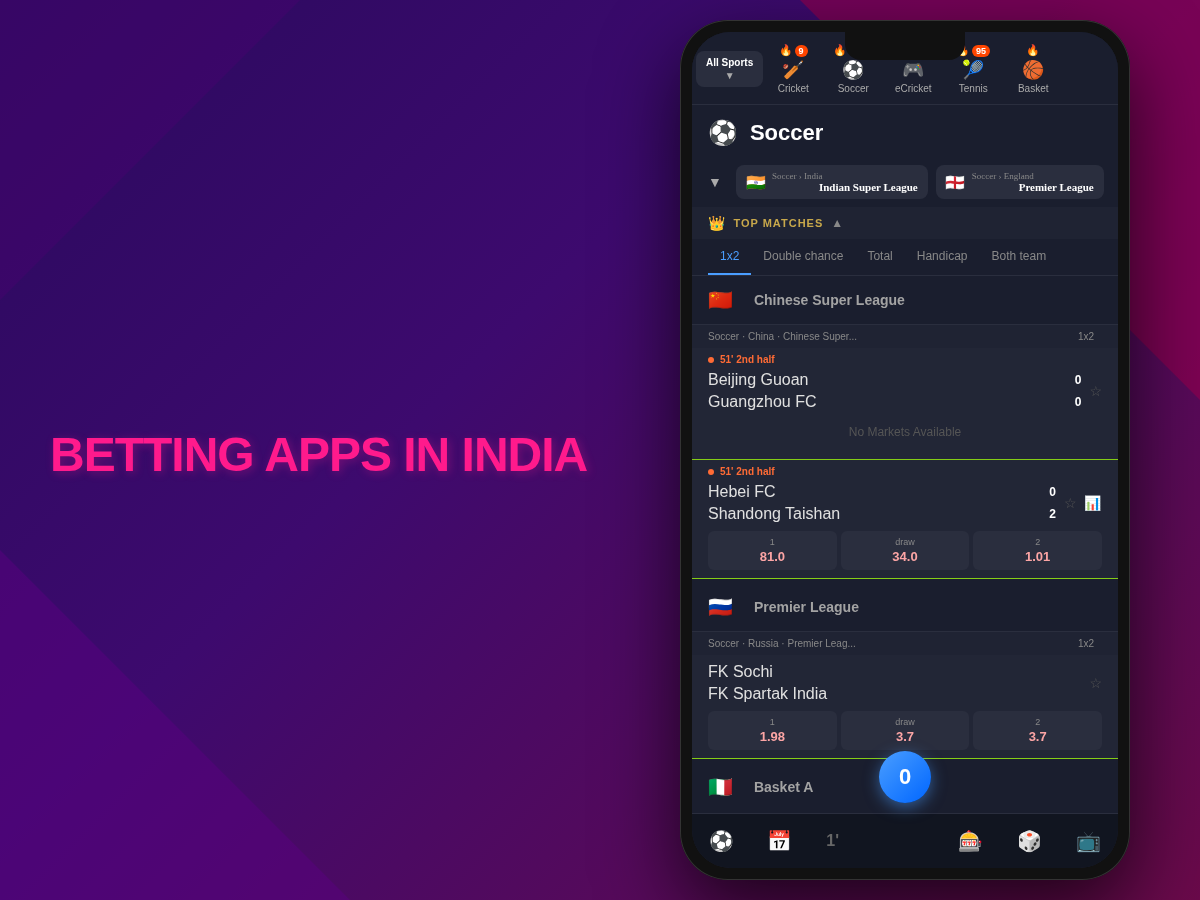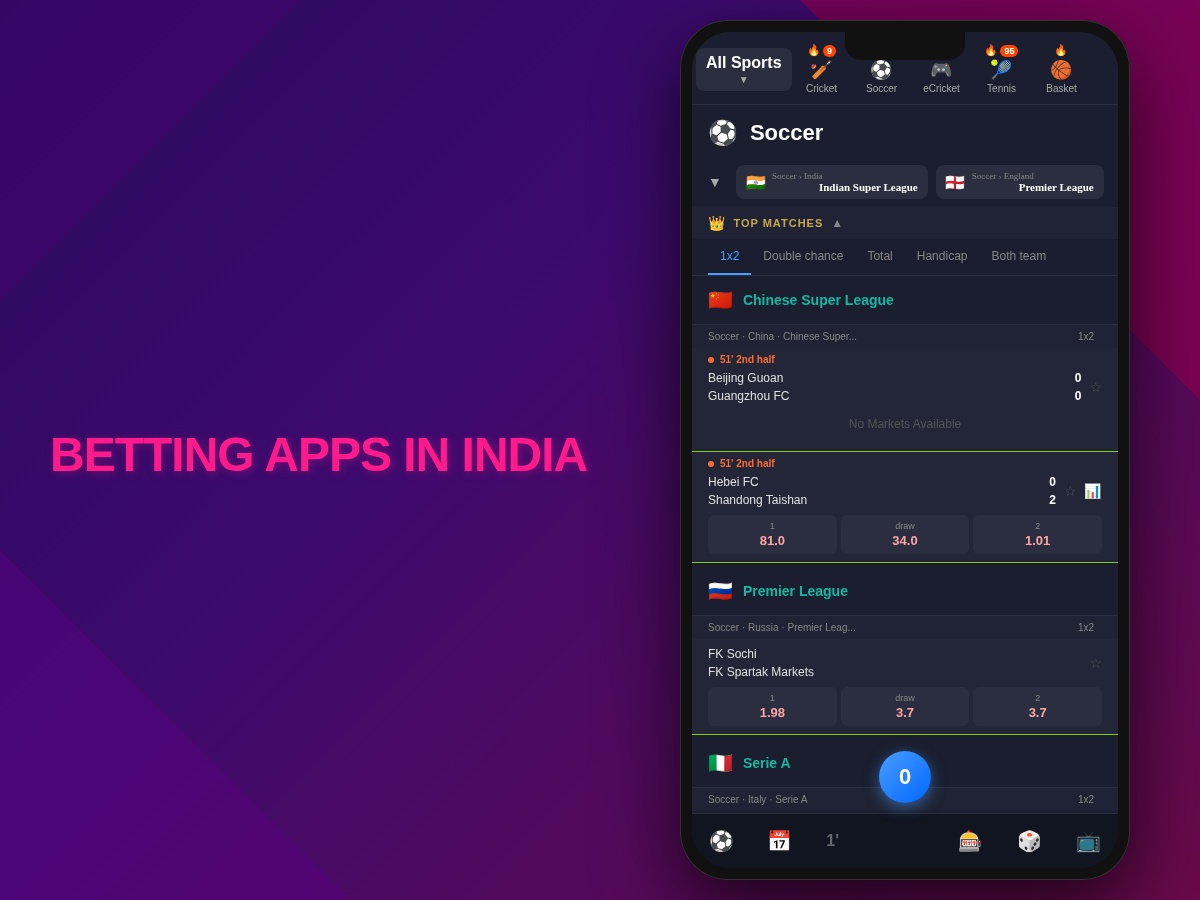--- a/index.html
+++ b/index.html
@@ -132,21 +132,21 @@
       min-width: 60px;
       position: relative;
     }
     .sports-tab.all-sports {
       min-width: 65px;
       background: #2a2e3e;
       border-radius: 8px;
       padding: 6px 10px;
     }
     .sports-tab.all-sports .tab-label {
-      font-size: 16px;
+      font-size: 10px;
       color: #fff;
       font-weight: 600;
     }
     .sports-tab .tab-badge {
       display: flex;
       align-items: center;
       gap: 2px;
       margin-bottom: 2px;
     }
     .fire-icon {
@@ -296,21 +296,22 @@
       display: flex;
       align-items: center;
       gap: 10px;
       padding: 12px 16px;
       border-bottom: 1px solid #2a2e3e;
     }
     .league-header-flag { font-size: 20px; }
     .league-header-name {
       font-size: 14px;
       font-weight: 700;
-      color: #14b8a6;
+      color: #a3a3a3;
+      margin-left: 11px;
     }
     .match-breadcrumb {
       padding: 6px 16px;
       background: #1f2333;
       display: flex;
       align-items: center;
       justify-content: space-between;
     }
     .breadcrumb-text {
       font-size: 10px;
@@ -358,21 +359,21 @@
     .teams-scores {
       flex: 1;
     }
     .team-row {
       display: flex;
       align-items: center;
       justify-content: space-between;
       padding: 2px 0;
     }
     .team-name {
-      font-size: 12px;
+      font-size: 16px;
       color: #e0e0e0;
       font-weight: 500;
     }
     .team-score {
       font-size: 12px;
       color: #fff;
       font-weight: 700;
       margin-right: 8px;
     }
     .match-actions {
@@ -650,21 +651,21 @@
             <span class="odds-label">1x2</span>
           </div>
 
           <div class="match-row">
             <div class="match-teams">
               <div class="teams-scores">
                 <div class="team-row">
                   <span class="team-name">FK Sochi</span>
                 </div>
                 <div class="team-row">
-                  <span class="team-name">FK Spartak Markets</span>
+                  <span class="team-name">FK Spartak India</span>
                 </div>
               </div>
               <div class="match-actions">
                 <span class="star-btn">☆</span>
               </div>
             </div>
             <div class="odds-grid">
               <div class="odds-cell">
                 <div class="odds-cell-header">1</div>
                 <div class="odds-value">1.98</div>
@@ -677,21 +678,21 @@
                 <div class="odds-cell-header">2</div>
                 <div class="odds-value">3.7</div>
               </div>
             </div>
           </div>
         </div>
 
         <div class="league-section">
           <div class="league-header">
             <span class="league-header-flag">🇮🇹</span>
-            <span class="league-header-name">Serie A</span>
+            <span class="league-header-name">Basket A</span>
           </div>
           <div class="match-breadcrumb">
             <span class="breadcrumb-text">Soccer · Italy · Serie A</span>
             <span class="odds-label">1x2</span>
           </div>
 
         </div>
 
       </div>
 

